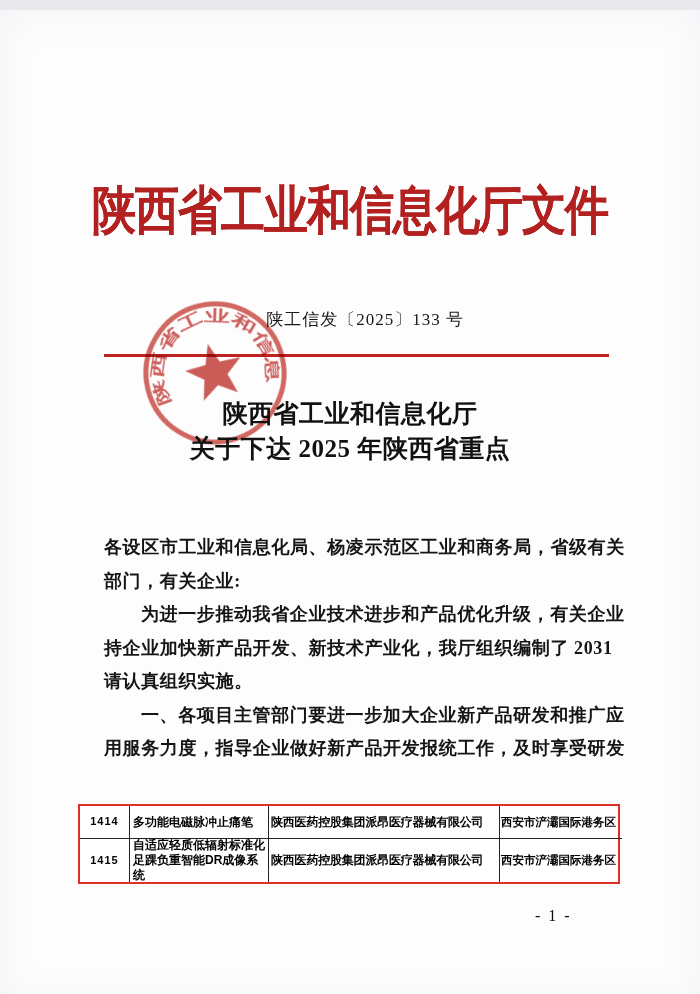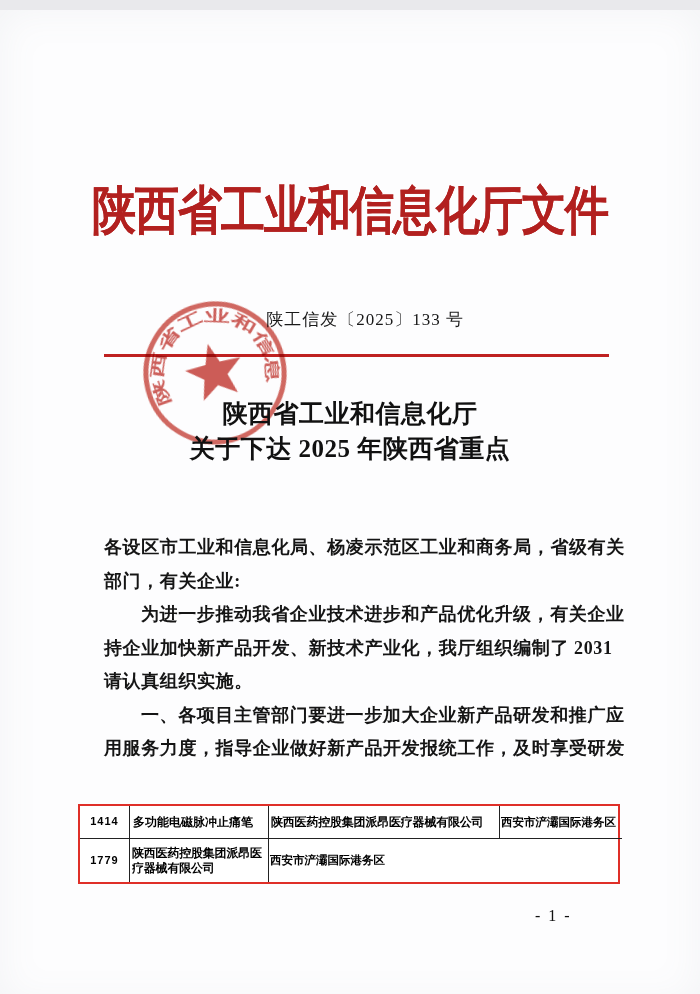--- a/index.html
+++ b/index.html
@@ -141,20 +141,21 @@
     <div class="line">用服务力度，指导企业做好新产品开发报统工作，及时享受研发</div>
   </div>
 
   <div class="proj-table">
 
     <div class="cell r1 num">1414</div>
     <div class="cell r1">多功能电磁脉冲止痛笔</div>
     <div class="cell r1 comp">陕西医药控股集团派昂医疗器械有限公司</div>
     <div class="cell r1 dist last">西安市浐灞国际港务区</div>
 
-    <div class="cell r2 num bottom">1779</div>
+    <div class="cell r2 num bottom">1415</div>
+    <div class="cell r2 bottom">自适应轻质低辐射标准化足踝负重智能DR成像系统</div>
     <div class="cell r2 comp bottom">陕西医药控股集团派昂医疗器械有限公司</div>
     <div class="cell r2 dist last bottom">西安市浐灞国际港务区</div>
   </div>
 
   <div class="page-number">- 1 -</div>
 
 </div>
 
 </body></html>

